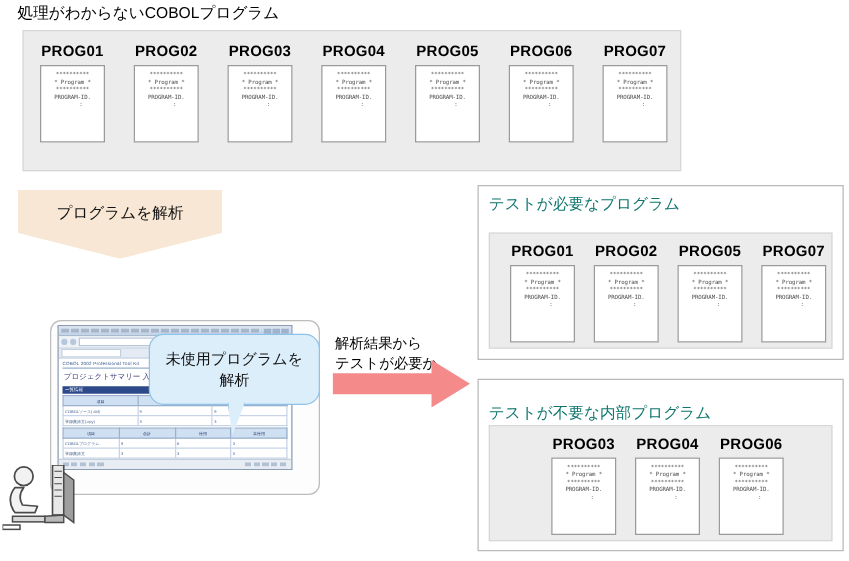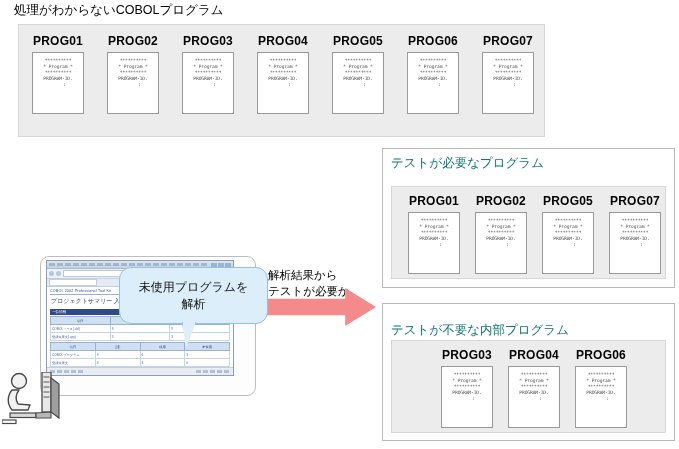--- a/index.html
+++ b/index.html
@@ -311,20 +311,23 @@
     <div class="prog-label">PROG07</div>
     <div class="prog-card">
         <pre>**********
 * Program *
 **********
 PROGRAM-ID.
      :</pre>
       </div>
   </div>
 
+  <div class="tan-banner" style="left:14px; top:152px; width:164px; height:55px;">
+    <span>プログラムを解析</span>
+  </div>
 
 
   <div class="thumb-wrap" style="left:40px; top:256px; width:216px; height:140px;">
 
     <div class="browser">
       <div class="b-title">
         <div class="dotline"></div>
         <div class="btns">
             <i></i>
             <i></i>
@@ -398,21 +401,21 @@
           </table>
 
       </div>
       <div class="b-status">
         <i></i>
         <i></i>
       </div>
     </div>
   </div>
 
-  <div class="bubble" style="left:119px; top:267px; width:149px; height:57px;">
+  <div class="bubble" style="left:119px; top:267px; width:137px; height:57px;">
     <span>未使用プログラムを
 解析</span>
   </div>
   <div class="bubble-tail" style="left:182px; top:322px;"></div>
 
   <svg class="person" style="left:2px; top:372px;" width="64" height="58" viewBox="0 0 64 58">
     <circle cx="17" cy="9" r="7.5" fill="#f2f2f2" stroke="#4a4a4a" stroke-width="1.4"></circle>
     <path d="M10 18 C5 24, 5 32, 10 38 L26 38 L28 33 L16 32 C13 27, 14 22, 17 18 Z" fill="#f2f2f2" stroke="#4a4a4a" stroke-width="1.4" stroke-linejoin="round"></path>
     <rect x="8" y="41" width="26" height="4.5" fill="#d8d8d8" stroke="#4a4a4a" stroke-width="1.2"></rect>
     <rect x="0" y="48" width="14" height="3.5" fill="#ffffff" stroke="#4a4a4a" stroke-width="1.2"></rect>

